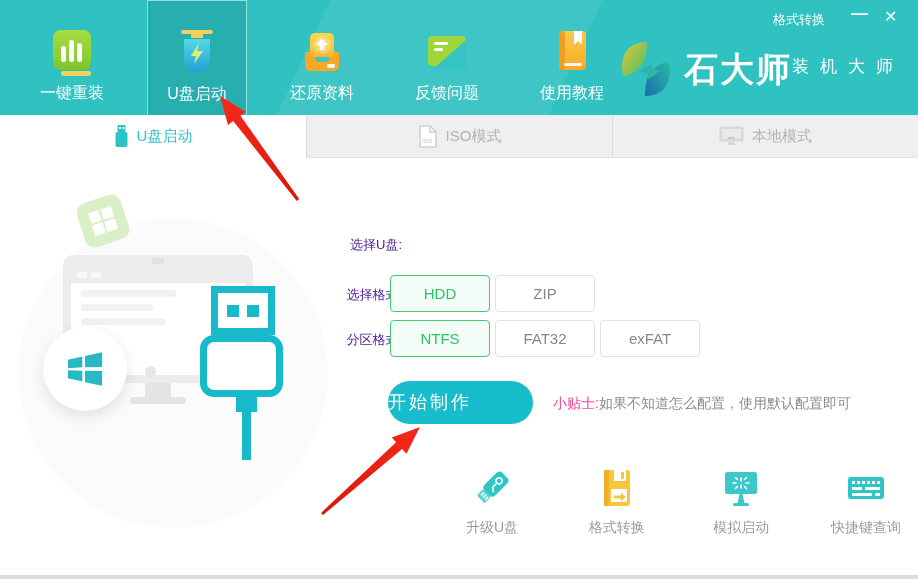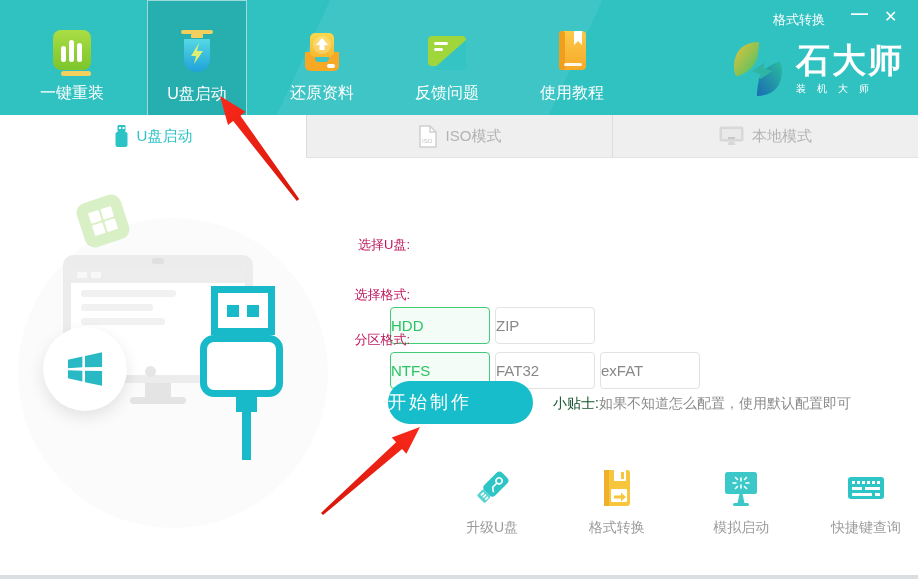--- a/index.html
+++ b/index.html
@@ -14,23 +14,23 @@
     flex-direction:column;align-items:center;padding-top:28px;cursor:pointer;position:relative;}
   .nav-item.active{background:rgba(8,110,116,0.22);border:1px solid rgba(255,255,255,0.55);border-bottom:none;}
   .nav-icon{width:46px;height:48px;}
   .nav-label{margin-top:7px;color:#ffffff;font-size:16px;white-space:nowrap;}
   .disclaimer{position:absolute;left:773px;top:11px;color:#fff;font-size:13px;cursor:pointer;}
   .win-btn{position:absolute;top:4px;color:#fff;cursor:pointer;font-weight:bold;}
   .btn-min{left:851px;font-size:17px;}
   .btn-close{left:884px;font-size:16px;top:7px;}
   .brand{position:absolute;right:14px;top:40px;display:flex;align-items:center;}
   .brand-logo{width:56px;height:58px;margin-right:10px;}
-  .brand-text{display:flex;flex-direction:column;}
+  .brand-text{display:flex;flex-direction:row;}
   .brand-name{color:#fff;font-size:34px;font-weight:bold;line-height:36px;letter-spacing:2px;}
-  .brand-tagline{color:#fff;font-size:10px;letter-spacing:11px;margin-top:4px;white-space:nowrap;}
+  .brand-tagline{color:#fff;font-size:17px;letter-spacing:11px;margin-top:4px;white-space:nowrap;}
   
   .tabs{position:absolute;left:0;top:115px;width:918px;height:43px;display:flex;background:#efefef;}
   .tab{width:306px;box-sizing:border-box;display:flex;align-items:center;justify-content:center;
     font-size:15px;color:#b3b3b3;cursor:pointer;border-bottom:1px solid #e2e2e2;}
   .tab + .tab{border-left:1px solid #dcdcdc;}
   .tab.active{background:#fff;color:#2cc3c7;border-bottom:1px solid #fff;}
   .tab-icon{margin-right:8px;display:flex;align-items:center;}
   
   .content{position:absolute;left:0;top:158px;width:918px;height:421px;background:#fff;
     border-bottom:4px solid #d8dee1;box-sizing:border-box;}
@@ -50,34 +50,34 @@
   .win-circle{position:absolute;left:43px;top:169px;width:84px;height:84px;border-radius:50%;background:#fff;
     box-shadow:0 6px 16px rgba(0,0,0,0.10);display:flex;align-items:center;justify-content:center;}
   .usb-conn{position:absolute;left:211px;top:128px;width:64px;height:49px;border:7px solid #18bac9;background:#fff;box-sizing:border-box;}
   .usb-conn i{position:absolute;width:12px;height:12px;background:#18bac9;top:12px;}
   .usb-conn i.d1{left:9px;}  .usb-conn i.d2{left:29px;}
   .usb-body{position:absolute;left:200px;top:177px;width:83px;height:62px;border:7px solid #18bac9;background:#fff;
     border-radius:14px;box-sizing:border-box;}
   .usb-neck{position:absolute;left:236px;top:238px;width:21px;height:16px;background:#18bac9;}
   .usb-cable{position:absolute;left:242px;top:254px;width:9px;height:48px;background:#18bac9;}
   
-  .f-label{position:absolute;left:338px;width:72px;text-align:right;font-size:13px;color:#be185d;}
+  .f-label{position:absolute;left:330px;width:72px;text-align:right;font-size:13px;color:#4c1d95;}
   .dropdown{position:absolute;left:409px;top:70px;width:418px;height:30px;border:1px solid #ddd;border-radius:3px;
     box-sizing:border-box;cursor:pointer;background:#fff;}
   .dropdown-value{display:block;line-height:28px;padding-left:12px;font-family:"DejaVu Sans Mono","Liberation Mono",monospace;
     font-size:12px;color:#555;white-space:nowrap;}
   .caret{position:absolute;right:15px;top:12px;width:0;height:0;border-left:7px solid transparent;
     border-right:7px solid transparent;border-top:8px solid #8a8a8a;}
   .opt{position:absolute;width:100px;height:37px;box-sizing:border-box;border:1px solid #e2e2e2;border-radius:4px;
-    background:#fff;color:#888;font-size:15px;text-align:left;line-height:35px;cursor:pointer;margin-top:32px;}
+    background:#fff;color:#888;font-size:15px;text-align:center;line-height:35px;cursor:pointer;}
   .opt.selected{border-color:#41cd74;color:#2bc465;background:#f3fcf6;}
   .start-btn{position:absolute;left:388px;top:223px;width:145px;height:43px;border-radius:22px;background:#17bdca;
     color:#fff;font-size:18px;letter-spacing:3px;line-height:43px;cursor:pointer;}
   .tip{position:absolute;left:553px;top:237px;font-size:14px;color:#8b8b8b;white-space:nowrap;}
-  .tip-label{color:#14532d;text-align:right;}
+  .tip-label{color:#ec4899;text-align:right;}
   
   .tools{position:absolute;left:448px;top:308px;width:462px;display:flex;justify-content:space-between;}
   .tool{width:88px;display:flex;flex-direction:column;align-items:center;cursor:pointer;}
   .tool-icon{width:44px;height:44px;}
   .tool-label{margin-top:9px;font-size:14px;color:#9c9c9c;white-space:nowrap;}
   
   .arrows{position:absolute;left:0;top:0;width:918px;height:579px;z-index:40;pointer-events:none;}
 </style>
 </head>
 <body>

